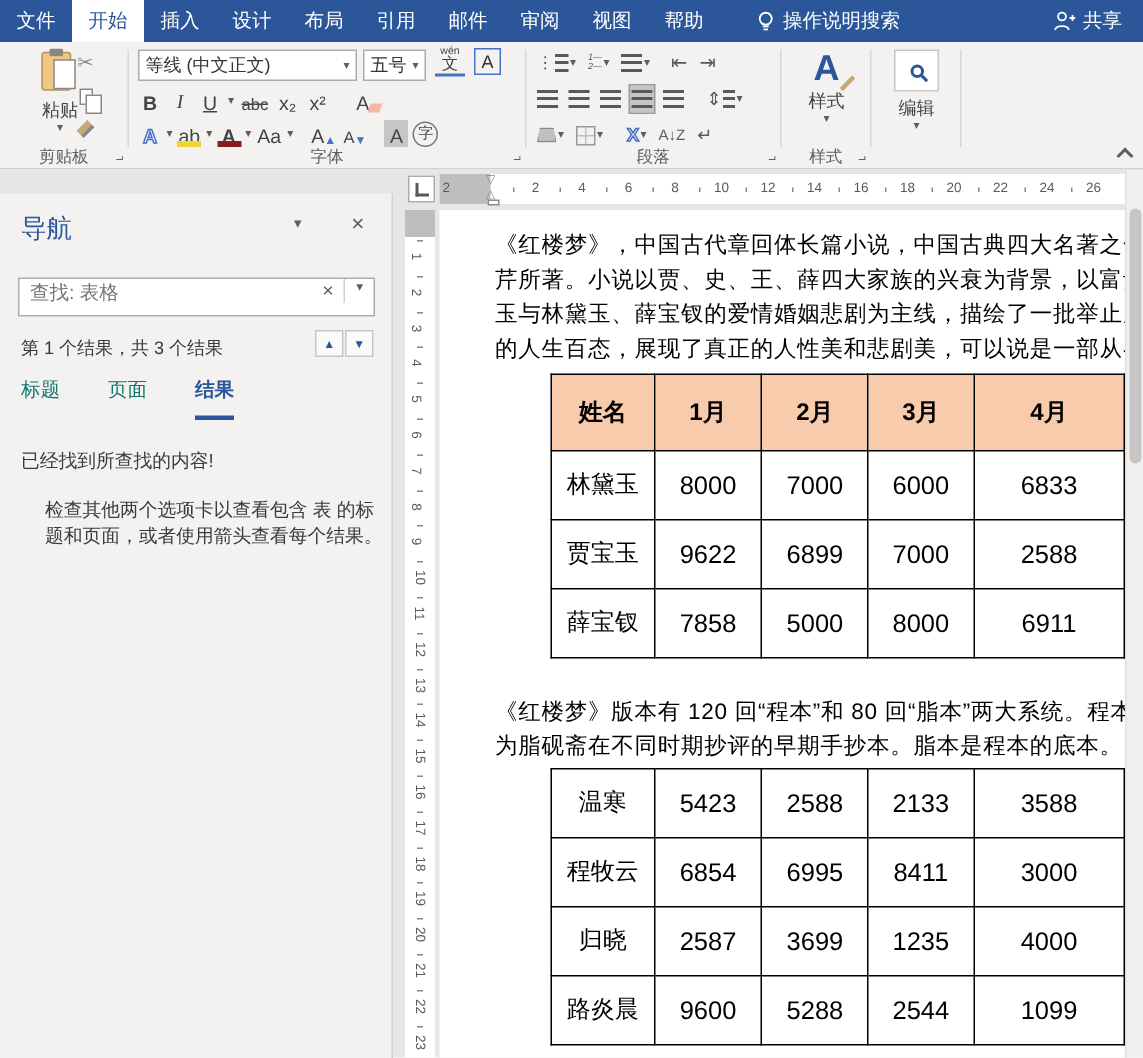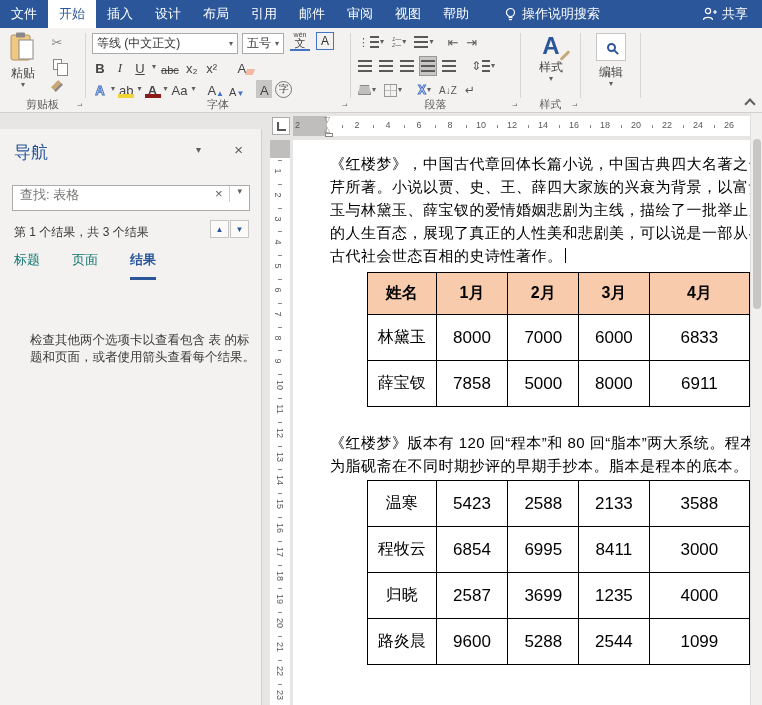--- a/index.html
+++ b/index.html
@@ -22,21 +22,21 @@
     color:#605E5C; font-size:11px; }
   .launcher { position:absolute; right:3px; bottom:1px; font-size:9px; color:#605E5C;
     display:inline-block; transform:rotate(180deg); cursor:pointer; }
   .rgroup { position:absolute; top:0; height:100%; }
   .g-clip { left:0; width:85px; }
   .g-font { left:86px; width:264px; }
   .g-para { left:351px; width:169px; }
   .g-styles { left:521px; width:59px; }
   .g-edit { left:581px; width:59px; }
 
-  .paste-btn { position:absolute; left:5px; top:4px; width:36px; height:66px;
+  .paste-btn { position:absolute; left:22px; top:4px; width:36px; height:66px;
     display:flex; flex-direction:column; align-items:center; justify-content:flex-start;
     cursor:pointer; }
   .paste-btn span.lbl { margin-top:3px; }
   .dd { font-size:8px; color:#605E5C; line-height:6px; }
   .clip-small { position:absolute; left:48px; top:6px; display:flex; flex-direction:column; gap:6px; }
   .clip-small .sbtn { width:18px; height:16px; display:flex; align-items:center; justify-content:center;
     color:#8A8886; font-size:13px; cursor:pointer; }
   .copy-ic { width:9px; height:11px; border:1px solid #8A8886; background:#fff; position:relative; }
   .copy-ic::after { content:""; position:absolute; left:3px; top:3px; width:9px; height:11px;
     border:1px solid #8A8886; background:#fff; }
@@ -156,21 +156,21 @@
 
   .page { position:absolute; left:30px; top:27px; width:457px; height:565px; background:#fff;
     overflow:hidden; font-size:15px; color:#000; }
   .pagein { padding-left:37px; padding-top:12px; }
   .pline { white-space:nowrap; line-height:23px; letter-spacing:0.5px; }
   .cursor { display:inline-block; width:1px; height:15px; background:#000; vertical-align:-2px; margin-left:2px; }
 
   table.doc-table { border-collapse:collapse; table-layout:fixed; margin-left:37px; }
   table.doc-table td { border:1.5px solid #000; text-align:center; vertical-align:middle;
     font-size:17px; height:46px; background:#fff; overflow:hidden; white-space:nowrap; }
-  table.doc-table tr.hdr td { background:#F8CBAD; font-weight:bold; font-size:16px; height:42px; }
+  table.doc-table tr.hdr td { background:#F8CBAD; font-weight:bold; font-size:16px; height:51px; }
   table.doc-table td.namec { font-size:16px; }
   .t1 { margin-top:5px; }
   .p2 { margin-top:24px; }
   .t2 { margin-top:3px; }
 
   .vscroll { position:absolute; right:0; top:0; width:12px; height:100%; background:#F1F0EF;
     border-left:1px solid #E1DFDD; cursor:pointer; }
   .vthumb { position:absolute; left:2px; top:26px; width:8px; height:170px; background:#C8C6C4; border-radius:4px; }
 
   
@@ -429,20 +429,21 @@
       <span class="ud">▲</span>
       <span class="ud">▼</span>
     </div>
 
     <div class="nav-tabs">
       <span class="nav-tab">标题</span>
       <span class="nav-tab">页面</span>
       <span class="nav-tab active">结果</span>
     </div>
 
+    <div class="nav-msg1">已经找到所查找的内容!</div>
     <div class="nav-msg2">检查其他两个选项卡以查看包含 表 的标题和页面，或者使用箭头查看每个结果。</div>
   </div>
 
   <div class="docarea">
     <div class="tabsel"></div>
 
     <div class="hruler">
       <div class="hmargin"></div>
       <span class="hmargin-num">2</span>
       <span><span class="hnum" style="left: 64px;">2</span><span class="htick" style="left: 48.5px;"></span><span class="hnum" style="left: 95px;">4</span><span class="htick" style="left: 79.5px;"></span><span class="hnum" style="left: 126px;">6</span><span class="htick" style="left: 110.5px;"></span><span class="hnum" style="left: 157px;">8</span><span class="htick" style="left: 141.5px;"></span><span class="hnum" style="left: 188px;">10</span><span class="htick" style="left: 172.5px;"></span><span class="hnum" style="left: 219px;">12</span><span class="htick" style="left: 203.5px;"></span><span class="hnum" style="left: 250px;">14</span><span class="htick" style="left: 234.5px;"></span><span class="hnum" style="left: 281px;">16</span><span class="htick" style="left: 265.5px;"></span><span class="hnum" style="left: 312px;">18</span><span class="htick" style="left: 296.5px;"></span><span class="hnum" style="left: 343px;">20</span><span class="htick" style="left: 327.5px;"></span><span class="hnum" style="left: 374px;">22</span><span class="htick" style="left: 358.5px;"></span><span class="hnum" style="left: 405px;">24</span><span class="htick" style="left: 389.5px;"></span><span class="hnum" style="left: 436px;">26</span><span class="htick" style="left: 420.5px;"></span></span>
@@ -456,21 +457,20 @@
       <span><span class="vnum" style="top: 26px;">1</span><span class="vtick" style="top: 20px;"></span><span class="vnum" style="top: 49.8px;">2</span><span class="vtick" style="top: 43.8px;"></span><span class="vnum" style="top: 73.6px;">3</span><span class="vtick" style="top: 67.6px;"></span><span class="vnum" style="top: 97.4px;">4</span><span class="vtick" style="top: 91.4px;"></span><span class="vnum" style="top: 121.2px;">5</span><span class="vtick" style="top: 115.2px;"></span><span class="vnum" style="top: 145px;">6</span><span class="vtick" style="top: 139px;"></span><span class="vnum" style="top: 168.8px;">7</span><span class="vtick" style="top: 162.8px;"></span><span class="vnum" style="top: 192.6px;">8</span><span class="vtick" style="top: 186.6px;"></span><span class="vnum" style="top: 216.4px;">9</span><span class="vtick" style="top: 210.4px;"></span><span class="vnum" style="top: 240.2px;">10</span><span class="vtick" style="top: 234.2px;"></span><span class="vnum" style="top: 264px;">11</span><span class="vtick" style="top: 258px;"></span><span class="vnum" style="top: 287.8px;">12</span><span class="vtick" style="top: 281.8px;"></span><span class="vnum" style="top: 311.6px;">13</span><span class="vtick" style="top: 305.6px;"></span><span class="vnum" style="top: 335.4px;">14</span><span class="vtick" style="top: 329.4px;"></span><span class="vnum" style="top: 359.2px;">15</span><span class="vtick" style="top: 353.2px;"></span><span class="vnum" style="top: 383px;">16</span><span class="vtick" style="top: 377px;"></span><span class="vnum" style="top: 406.8px;">17</span><span class="vtick" style="top: 400.8px;"></span><span class="vnum" style="top: 430.6px;">18</span><span class="vtick" style="top: 424.6px;"></span><span class="vnum" style="top: 454.4px;">19</span><span class="vtick" style="top: 448.4px;"></span><span class="vnum" style="top: 478.2px;">20</span><span class="vtick" style="top: 472.2px;"></span><span class="vnum" style="top: 502px;">21</span><span class="vtick" style="top: 496px;"></span><span class="vnum" style="top: 525.8px;">22</span><span class="vtick" style="top: 519.8px;"></span><span class="vnum" style="top: 549.6px;">23</span><span class="vtick" style="top: 543.6px;"></span></span>
     </div>
 
     <div class="page">
       <div class="pagein">
         <div>
           <div class="pline">《红楼梦》，中国古代章回体长篇小说，中国古典四大名著之一</div>
           <div class="pline">芹所著。小说以贾、史、王、薛四大家族的兴衰为背景，以富贵</div>
           <div class="pline">玉与林黛玉、薛宝钗的爱情婚姻悲剧为主线，描绘了一批举止见</div>
           <div class="pline">的人生百态，展现了真正的人性美和悲剧美，可以说是一部从各</div>
-          <div class="pline"><span>古代社会世态百相的史诗性著作。</span><span class="cursor"></span></div>
         </div>
 
         <table class="doc-table t1">
           <colgroup>
               <col style="width:78px">
               <col style="width:88px">
               <col style="width:86px">
               <col style="width:86px">
               <col style="width:130px">
             </colgroup>
@@ -483,20 +483,27 @@
             <td>4月</td>
           </tr>
           <tr>
             <td class="namec">林黛玉</td>
             <td>8000</td>
             <td>7000</td>
             <td>6000</td>
             <td>6833</td>
           </tr>
           <tr>
+            <td class="namec">贾宝玉</td>
+            <td>9622</td>
+            <td>6899</td>
+            <td>7000</td>
+            <td>2588</td>
+          </tr>
+          <tr>
             <td class="namec">薛宝钗</td>
             <td>7858</td>
             <td>5000</td>
             <td>8000</td>
             <td>6911</td>
           </tr>
         </tbody>
           </table>
 
         <div class="p2">

